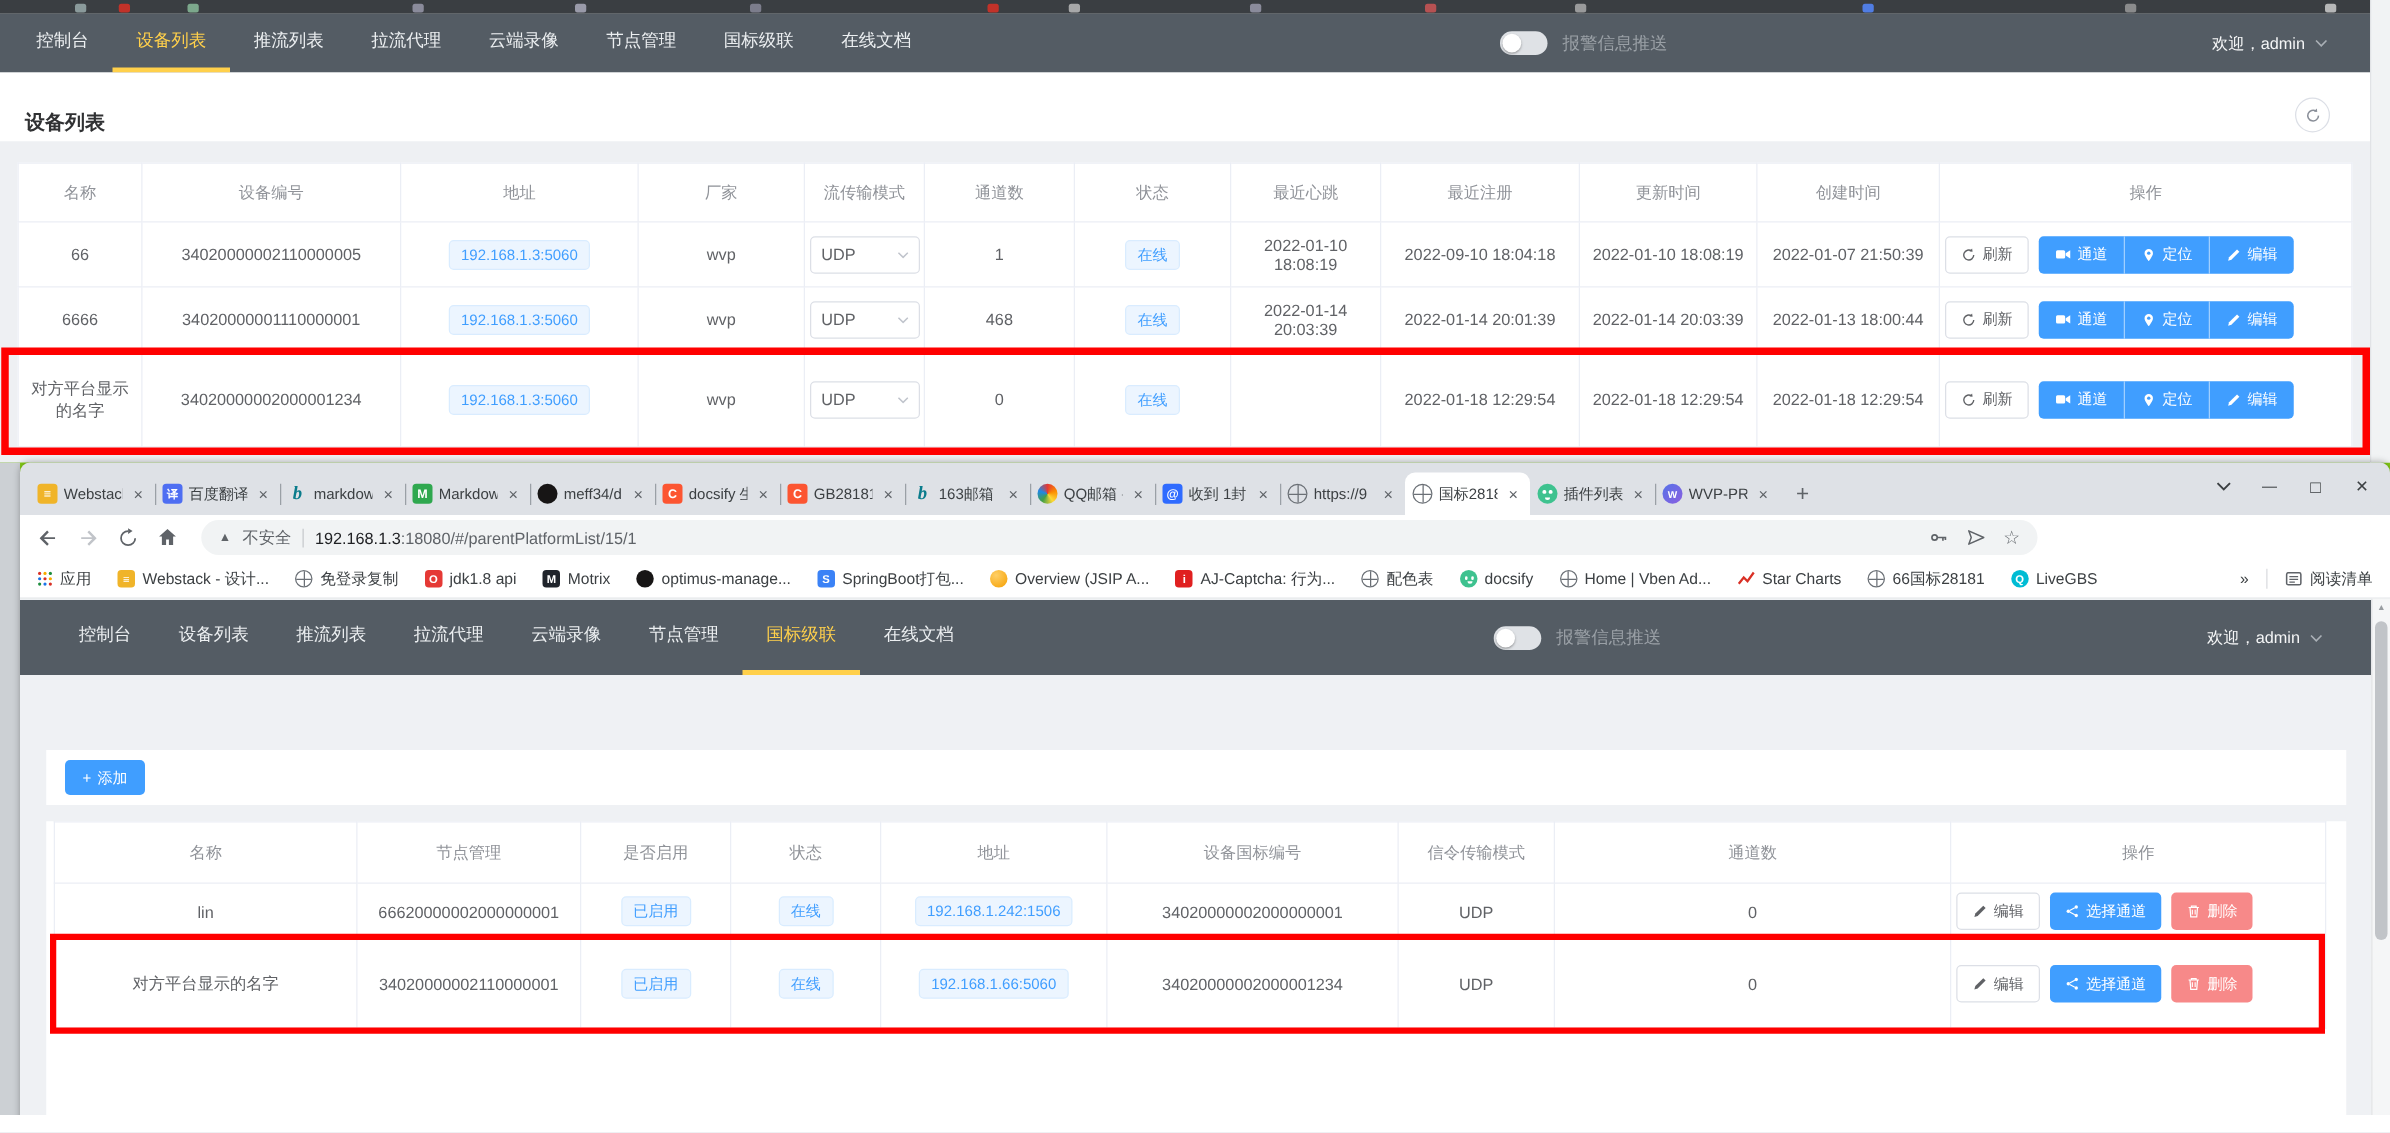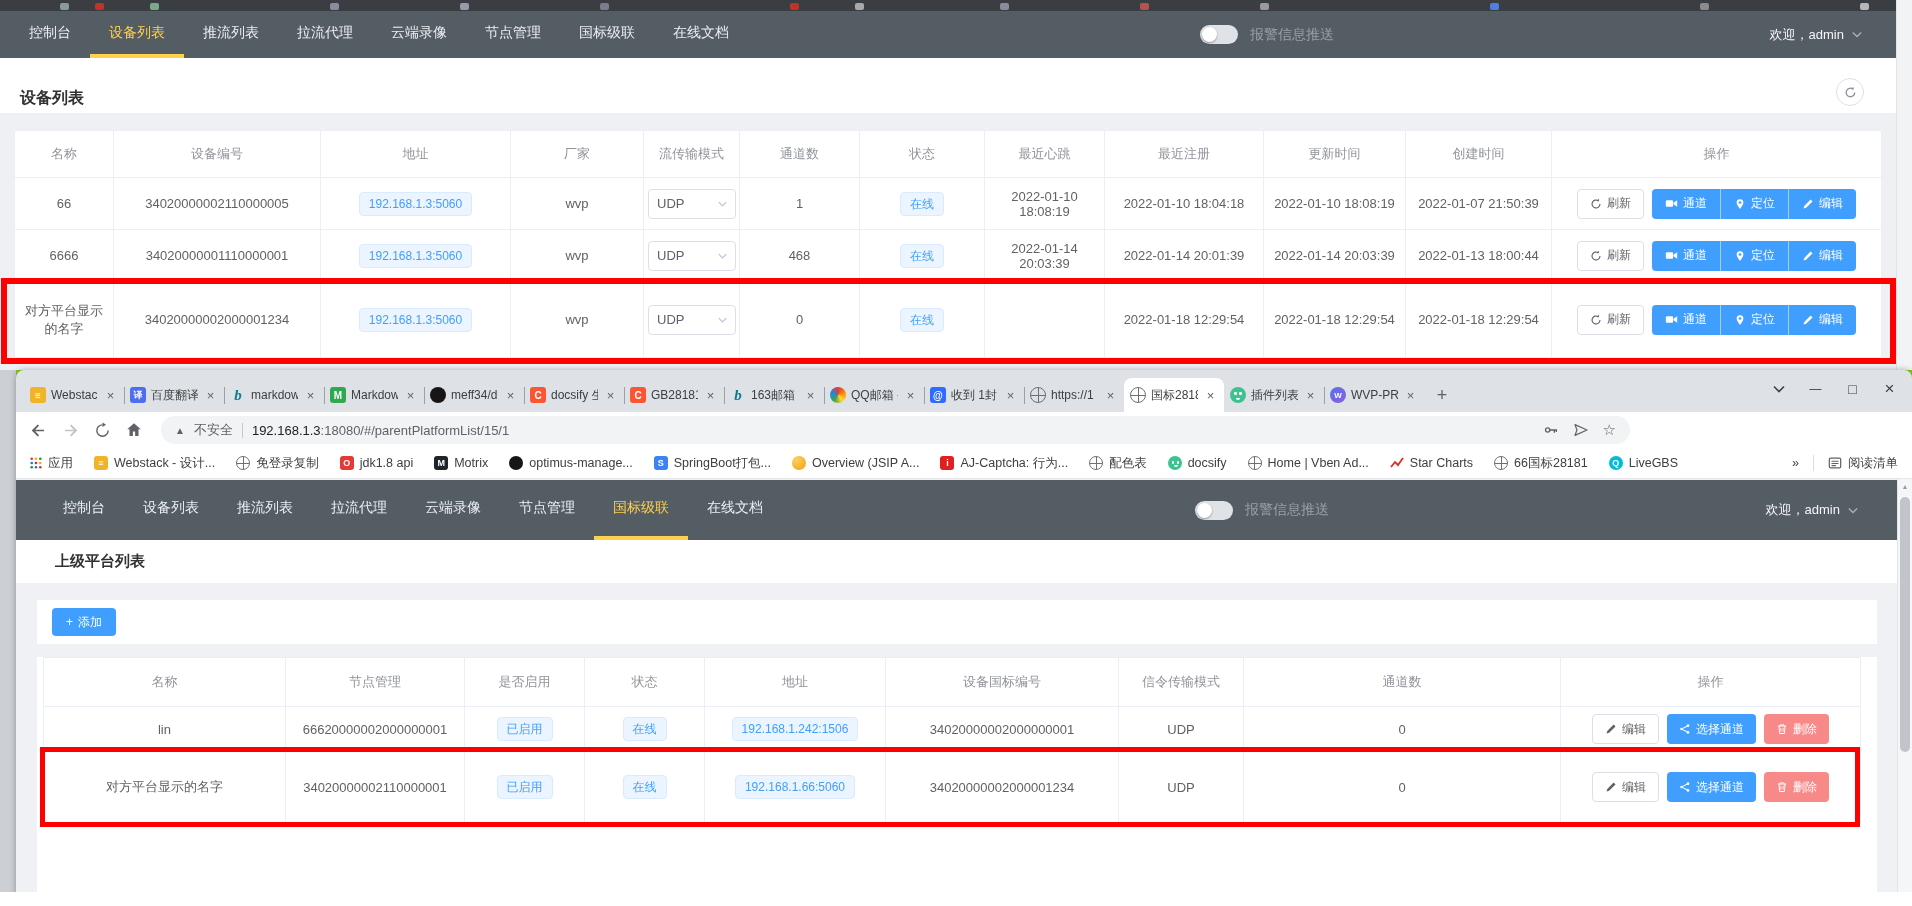--- a/index.html
+++ b/index.html
@@ -29,21 +29,21 @@
 
   table.etable{table-layout:fixed;border-collapse:collapse;background:#fff;font-size:13px;color:#606266}
   .etable th{font-weight:normal;color:#909399;background:#fff}
   .etable th,.etable td{border:1px solid #ebeef5;text-align:center;vertical-align:middle;padding:2px 4px;overflow:hidden}
   .t-top{position:absolute;left:14px;top:130px;width:1867px}
 
   .badge-blue{display:inline-block;background:#ecf5ff;border:1px solid #d9ecff;color:#409eff;font-size:12px;line-height:1;padding:5px 9px;border-radius:4px;white-space:nowrap}
   .select-mini{display:inline-flex;align-items:center;justify-content:space-between;width:88px;height:30px;border:1px solid #dcdfe6;border-radius:4px;background:#fff;color:#606266;padding:0 8px;font-size:13px;cursor:pointer}
   .select-mini .chev{color:#c0c4cc}
 
-  .oprow{display:flex;align-items:center;justify-content:center;gap:8px}
+  .oprow{display:flex;align-items:center;gap:8px}
   .btn{display:inline-flex;align-items:center;justify-content:center;gap:5px;height:30px;padding:0 12px;border-radius:4px;font-size:12px;cursor:pointer;white-space:nowrap}
   .btn.plain{background:#fff;border:1px solid #dcdfe6;color:#606266}
   .btn.primary{background:#409eff;border:none;color:#fff}
   .btn.danger{background:#f78989;border:none;color:#fff}
   .btn-group-blue{display:inline-flex;height:30px;background:#409eff;border-radius:4px;color:#fff;overflow:hidden}
   .btn-group-blue .seg{display:flex;align-items:center;gap:5px;padding:0 13px;font-size:12px;border-right:1px solid rgba(255,255,255,.5);cursor:pointer}
   .btn-group-blue .seg:last-child{border-right:none}
 
   .red-rect{position:absolute;border-style:solid;border-color:#ff0000;pointer-events:none;z-index:9}
   .red-top{left:1px;top:278px;width:1895px;height:86px;border-width:6px}
@@ -220,21 +220,21 @@
                 <span>UDP</span>
                 <span class="chev">
                   <svg width="9" height="6" viewBox="0 0 12 8">
                     <path d="M1 1.5l5 5 5-5" stroke="currentColor" stroke-width="1.6" fill="none"></path>
                   </svg>
                 </span>
               </span></td>
         <td><span>1</span></td>
         <td><span class="badge-blue">在线</span></td>
         <td><span>2022-01-10 18:08:19</span></td>
-        <td><span>2022-01-10 18:04:18</span></td>
+        <td><span>2022-09-10 18:04:18</span></td>
         <td><span>2022-01-10 18:08:19</span></td>
         <td><span>2022-01-07 21:50:39</span></td>
         <td>
               <div class="oprow">
           <button class="btn plain">
                   <svg width="12" height="12" viewBox="0 0 16 16">
                     <path d="M13.3 8A5.3 5.3 0 1 1 11 3.6" fill="none" stroke="currentColor" stroke-width="1.5"></path>
                     <path d="M11.6 1l.5 3.4L8.7 4z" fill="currentColor"></path>
                   </svg>
                   <span>刷新</span>
@@ -427,21 +427,21 @@
           <span class="t">QQ邮箱 -</span>
           <span class="x">×</span>
         </div>
       <div class="tab">
           <span class="fv fv-nmail"></span>
           <span class="t">收到 1封</span>
           <span class="x">×</span>
         </div>
       <div class="tab">
           <span class="fv fv-globe"></span>
-          <span class="t">https://1</span>
+          <span class="t">https://9</span>
           <span class="x">×</span>
         </div>
       <div class="tab active">
           <span class="fv fv-globe"></span>
           <span class="t">国标2818</span>
           <span class="x">×</span>
         </div>
       <div class="tab after-active">
           <span class="fv fv-docsify"></span>
           <span class="t">插件列表</span>
@@ -620,23 +620,20 @@
         <div class="welcome" style="right:39px">
           <span>欢迎，admin</span>
           <span class="chev">
               <svg width="10" height="7" viewBox="0 0 12 8">
                 <path d="M1 1.5l5 5 5-5" stroke="currentColor" stroke-width="1.6" fill="none"></path>
               </svg>
             </span>
         </div>
       </nav>
 
-      <div class="titlebar2">
-        <span class="page-title2">上级平台列表</span>
-      </div>
 
       <div class="card-add">
         <button class="btn-add">
             <span>+</span>
             <span>添加</span>
           </button>
       </div>
 
       <div class="card-table">
         <table class="etable t-bot">

